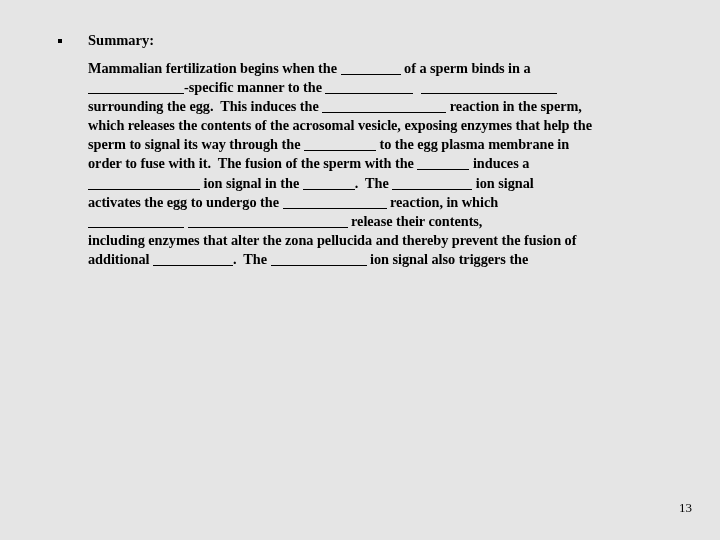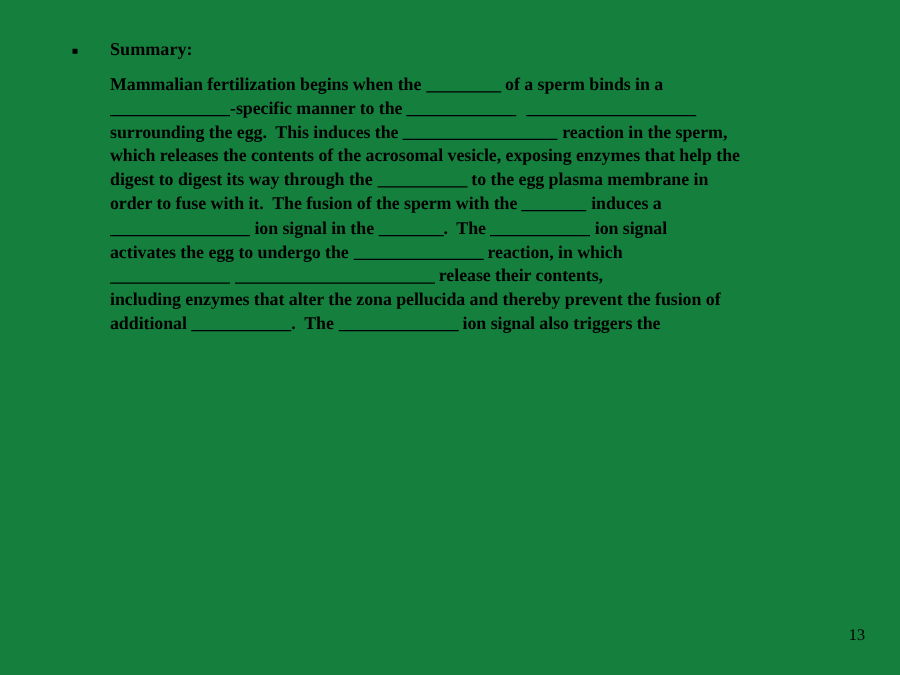--- a/index.html
+++ b/index.html
@@ -16,21 +16,21 @@
     color: #000000;
     position: relative;
   }
 
   .slide {
     position: absolute;
     left: 0;
     top: 0;
     width: 720px;
     height: 540px;
-    background: #15803d;
+    background: #e5e5e5;
   }
 
   
   .heading-row {
     position: absolute;
     left: 58px;
     top: 31px;
     width: 600px;
     display: flex;
     align-items: flex-start;
@@ -104,21 +104,21 @@
   <div class="heading-row">
     <span class="bullet-square"></span>
     <span class="heading-text">Summary:</span>
   </div>
 
   <div class="body-block">
       <div class="body-line"><span>Mammalian fertilization begins when the </span><span class="blank b1"></span><span> of a sperm binds in a</span></div>
       <div class="body-line"><span class="blank b5"></span><span>-specific manner to the </span><span class="blank b4"></span><span>  </span><span class="blank b9"></span></div>
       <div class="body-line"><span>surrounding the egg.  This induces the </span><span class="blank b8"></span><span> reaction in the sperm,</span></div>
       <div class="body-line"><span>which releases the contents of the acrosomal vesicle, exposing enzymes that help the</span></div>
-      <div class="body-line"><span>digest to digest its way through the </span><span class="blank b2"></span><span> to the egg plasma membrane in</span></div>
+      <div class="body-line"><span>sperm to signal its way through the </span><span class="blank b2"></span><span> to the egg plasma membrane in</span></div>
       <div class="body-line"><span>order to fuse with it.  The fusion of the sperm with the </span><span class="blank b13"></span><span> induces a</span></div>
       <div class="body-line"><span class="blank b7"></span><span> ion signal in the </span><span class="blank b13"></span><span>.  The </span><span class="blank b3"></span><span> ion signal</span></div>
       <div class="body-line"><span>activates the egg to undergo the </span><span class="blank b6"></span><span> reaction, in which</span></div>
       <div class="body-line"><span class="blank b5"></span><span> </span><span class="blank b11"></span><span> release their contents,</span></div>
       <div class="body-line"><span>including enzymes that alter the zona pellucida and thereby prevent the fusion of</span></div>
       <div class="body-line"><span>additional </span><span class="blank b3"></span><span>.  The </span><span class="blank b5"></span><span> ion signal also triggers the</span></div>
     </div>
 
   <div class="page-number">13</div>
 

